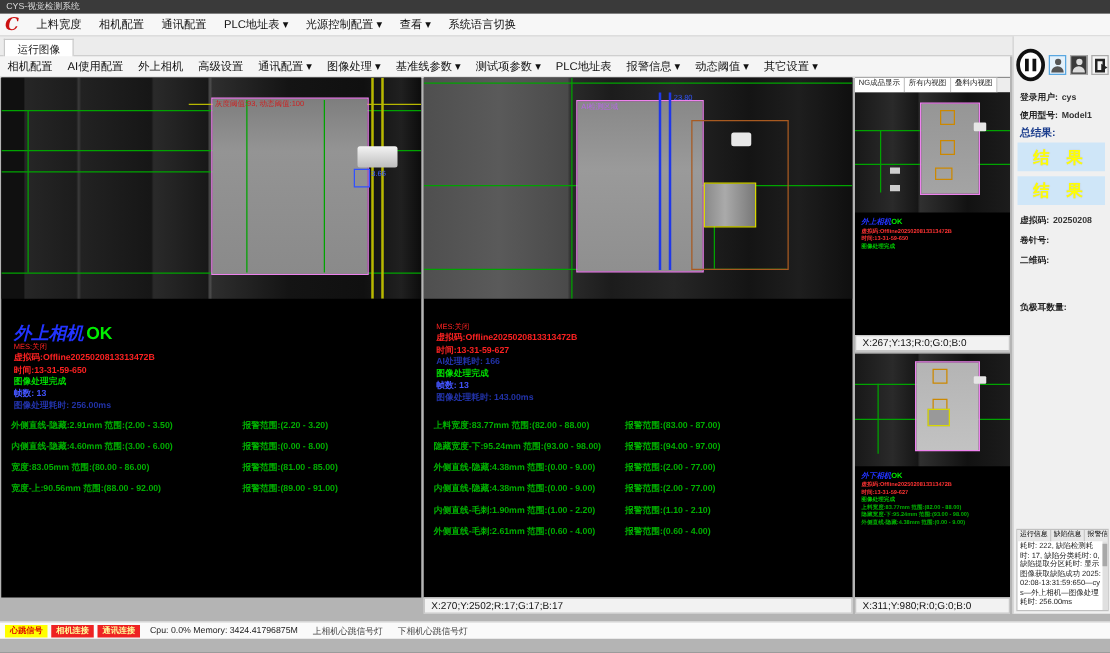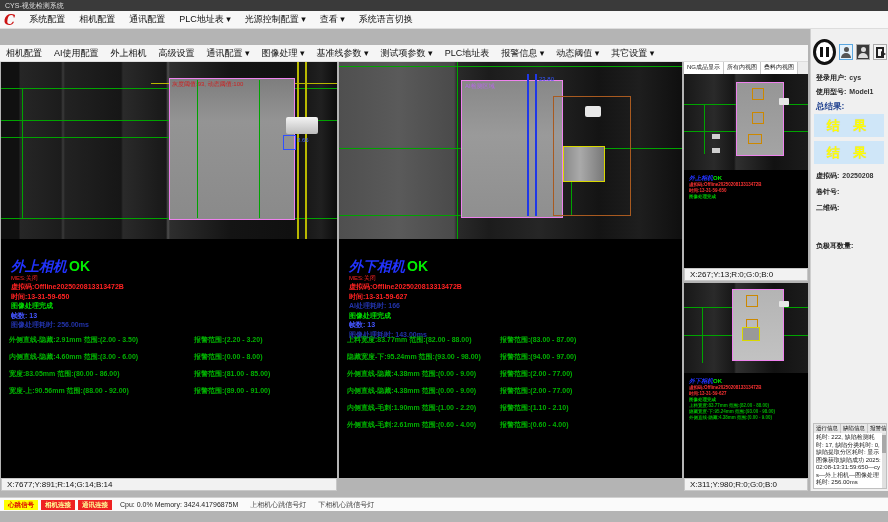--- a/index.html
+++ b/index.html
@@ -112,30 +112,33 @@
 <div class="window">
 
   <div class="titlebar">
     <span>CYS-视觉检测系统</span>
   </div>
 
   <div class="menubar">
     <span class="logo">C</span>
     <div style="display:flex">
 
-    <span class="menu-item">系统配置</span>
+    <span class="menu-item">上料宽度</span>
         <span class="menu-item">相机配置</span>
         <span class="menu-item">通讯配置</span>
         <span class="menu-item">PLC地址表 ▾</span>
         <span class="menu-item">光源控制配置 ▾</span>
         <span class="menu-item">查看 ▾</span>
         <span class="menu-item">系统语言切换</span>
       </div>
   </div>
 
+  <div class="tabrow">
+    <span class="tab">运行图像</span>
+  </div>
 
   <div class="toolbar">
 
   <span class="tool-item">相机配置</span>
       <span class="tool-item">AI使用配置</span>
       <span class="tool-item">外上相机</span>
       <span class="tool-item">高级设置</span>
       <span class="tool-item">通讯配置 ▾</span>
       <span class="tool-item">图像处理 ▾</span>
       <span class="tool-item">基准线参数 ▾</span>
@@ -191,42 +194,38 @@
             <span class="m">宽度:83.05mm 范围:(80.00 - 86.00)</span>
             <span class="a">报警范围:(81.00 - 85.00)</span>
           </div>
           <div class="mrow">
             <span class="m">宽度-上:90.56mm 范围:(88.00 - 92.00)</span>
             <span class="a">报警范围:(89.00 - 91.00)</span>
           </div>
         </div>
     </div>
   </div>
-  <div class="coordbar" id="coord-left">X:7677;Y:891;R:14;G:14;B:14</div>
 
   <div class="panel" id="panel-center">
     <div class="image-area" id="img-center">
       <div class="ovl hline" style="left:0;top:4px;width:343px"></div>
       <div class="ovl hline" style="left:0;top:86px;width:343px"></div>
       <div class="ovl hline" style="left:0;top:153px;width:290px"></div>
       <div class="ovl vline" style="left:118px;top:0;height:177px"></div>
       <div class="ovl vline" style="left:232px;top:86px;height:67px"></div>
       <div class="ovl" style="left:122px;top:18px;width:100px;height:136px;border:1px solid #ee82ee;background:linear-gradient(180deg,#888,#9a9a9a 40%,#8f8f8f)"></div>
       <div class="ovl ovl-label" style="left:126px;top:21px;color:#b866e8">AI检测区域</div>
       <div class="ovl" style="left:188px;top:12px;width:2px;height:142px;background:#2038e8"></div>
       <div class="ovl" style="left:196px;top:12px;width:2px;height:142px;background:#2038e8"></div>
       <div class="ovl ovl-label" style="left:200px;top:14px;color:#3355ff">23.80</div>
       <div class="ovl" style="left:214px;top:34px;width:76px;height:118px;border:1px solid #a85a20"></div>
       <div class="ovl" style="left:224px;top:84px;width:40px;height:34px;border:1px solid #d8d800;background:linear-gradient(90deg,#8a8a8a,#aaa 40%,#787878)"></div>
       <div class="ovl" style="left:246px;top:44px;width:16px;height:11px;border-radius:2px;background:#e8e8e8"></div>
     </div>
     <div class="textblock">
-      <div class="cam-title">
-        <span class="t">外下相机</span><span class="ok">OK</span>
-      </div>
       <div class="mes-line">MES:关闭</div>
       <div>
 
       <div class="cline" style="color: rgb(255, 34, 34);">虚拟码:Offline2025020813313472B</div>
           <div class="cline" style="color: rgb(255, 34, 34);">时间:13-31-59-627</div>
           <div class="cline" style="color: rgb(34, 51, 170);">AI处理耗时: 166</div>
           <div class="cline" style="color: rgb(0, 221, 0);">图像处理完成</div>
           <div class="cline" style="color: rgb(68, 85, 255);">帧数: 13</div>
           <div class="cline" style="color: rgb(34, 51, 170);">图像处理耗时: 143.00ms</div>
         </div>
@@ -252,20 +251,21 @@
             <span class="m">内侧直线-毛刺:1.90mm 范围:(1.00 - 2.20)</span>
             <span class="a">报警范围:(1.10 - 2.10)</span>
           </div>
           <div class="mrow">
             <span class="m">外侧直线-毛刺:2.61mm 范围:(0.60 - 4.00)</span>
             <span class="a">报警范围:(0.60 - 4.00)</span>
           </div>
         </div>
     </div>
   </div>
+  <div class="coordbar" id="coord-center">X:270;Y:2502;R:17;G:17;B:17</div>
 
   <div class="panel" id="mini-top">
     <div class="mini-tabs">
 
     <span class="mini-tab">NG成品显示</span>
         <span class="mini-tab">所有内视图</span>
         <span class="mini-tab">叠料内视图</span>
       </div>
     <div class="mini-img" id="mini-img-top">
       <div class="ovl hline" style="left:0;top:30px;width:124px"></div>

